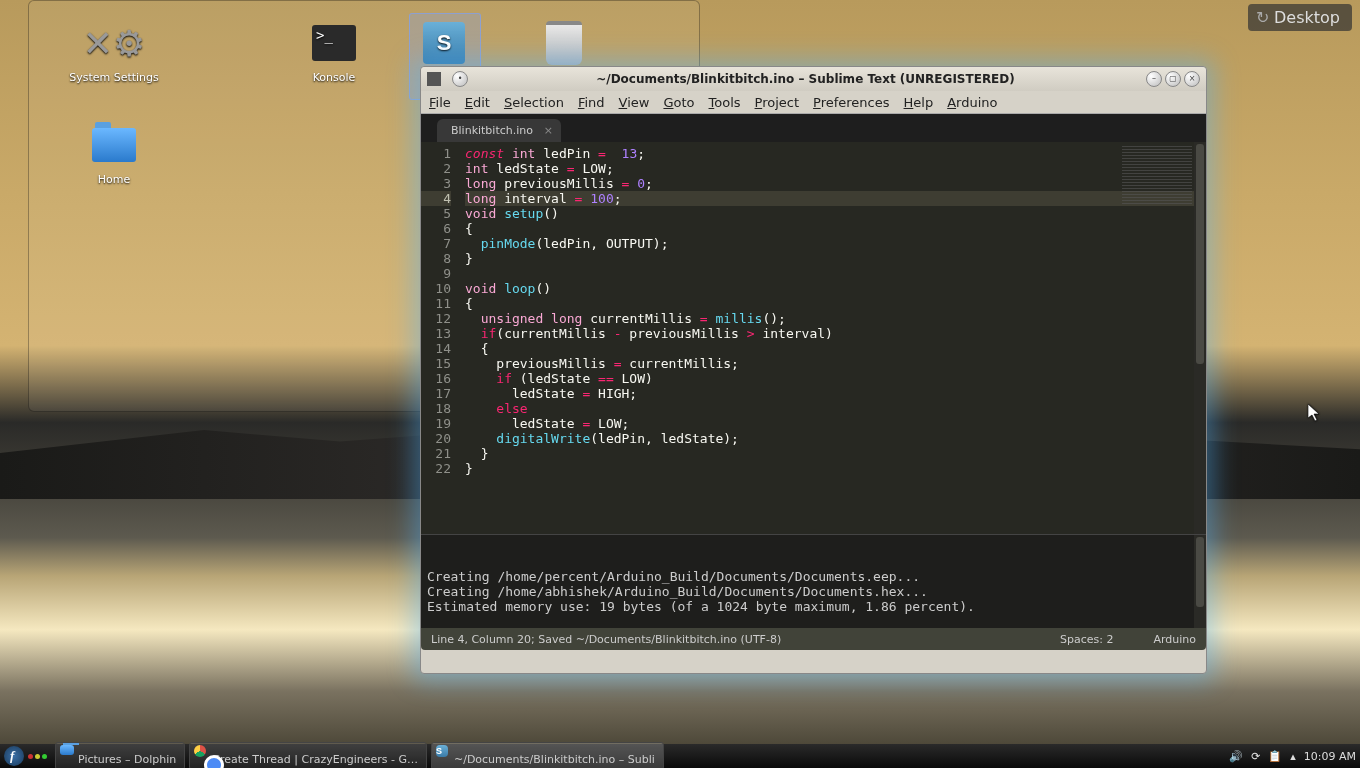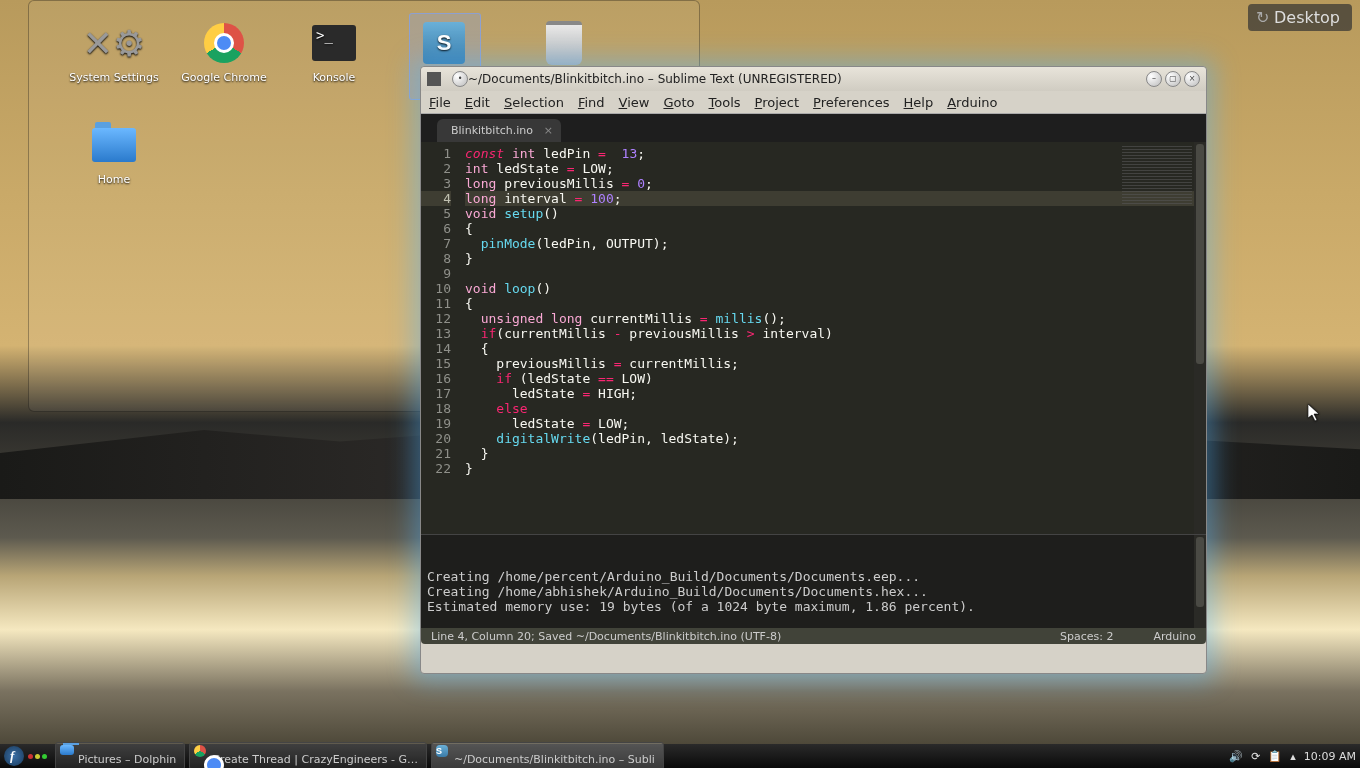--- a/index.html
+++ b/index.html
@@ -22,21 +22,21 @@
 .sub-ic{width:42px;height:42px;background:linear-gradient(#6ab0d8,#3a7ba8);border-radius:4px;color:#fff;font:bold 22px sans-serif;line-height:42px}
 .trash-ic{width:36px;height:40px;background:linear-gradient(#e8e8e8,#b0b0b0);border-radius:4px 4px 6px 6px;border-top:4px solid #888}
 .folder-ic{width:44px;height:34px;background:linear-gradient(#6bb8ff,#2a7acc);border-radius:3px;position:relative}
 .folder-ic::before{content:"";position:absolute;left:3px;top:-6px;width:16px;height:6px;background:#5aa0e0;border-radius:2px 2px 0 0}
 .gear-ic{font-size:36px;color:#999}
 .desktop-btn{position:absolute;right:8px;top:4px;background:rgba(50,50,50,0.7);color:#ddd;padding:4px 12px 4px 26px;border-radius:4px;font-size:16px;cursor:pointer}
 .desktop-btn::before{content:"↻";position:absolute;left:8px;top:4px;color:#aaa}
 .sublime{position:absolute;left:420px;top:66px;width:785px;height:606px;background:#d6d2c8;border:1px solid #888;border-radius:4px;box-shadow:0 0 25px 8px rgba(80,180,255,0.4)}
 .st-title{height:24px;background:linear-gradient(#e8e4da,#d0ccc2);display:flex;align-items:center;padding:0 6px;font-size:12px;color:#222;position:relative;border-radius:4px 4px 0 0}
 .st-title .app-ic{width:14px;height:14px;background:#555;margin-right:8px}
-.st-title .tt{flex:1;font-weight:normal}
+.st-title .tt{flex:1;text-align:center;font-weight:bold}
 .wbtn{width:14px;height:14px;border-radius:50%;background:radial-gradient(circle at 30% 30%,#fff,#bbb);border:1px solid #888;margin-left:3px;cursor:pointer;font-size:8px;line-height:14px;text-align:center;color:#444}
 .st-menu{height:22px;background:#d6d2c8;display:flex;align-items:center;padding:0 8px;gap:14px;font-size:13px;color:#222;border-bottom:1px solid #aaa}
 .st-menu span{cursor:pointer}
 .st-menu .u{text-decoration:underline}
 .st-tabs{height:28px;background:#1e1e1e;display:flex;align-items:flex-end;padding-left:16px}
 .st-tab{background:#383838;color:#ccc;padding:5px 28px 5px 14px;border-radius:6px 6px 0 0;font-size:11px;position:relative;cursor:pointer}
 .st-tab .x{position:absolute;right:8px;top:5px;color:#888;cursor:pointer}
 .st-code{height:392px;background:#272822;display:flex;font:13px/15px "DejaVu Sans Mono",monospace;position:relative}
 .gutter{width:36px;background:#272822;color:#8f908a;text-align:right;padding:4px 6px 0 0;box-sizing:border-box}
 .gutter div{height:15px}
@@ -50,21 +50,21 @@
 .code .op{color:#f92672}
 .code .call{color:#66d9ef}
 .code .kw2{color:#f92672}
 .hl-line{background:#3e3d32;display:inline-block;width:100%}
 .minimap{position:absolute;right:14px;top:4px;width:70px;height:60px;opacity:0.6;background:repeating-linear-gradient(to bottom,#555 0 1px,transparent 1px 3px)}
 .scrollbar-v{position:absolute;right:0;top:0;width:12px;height:100%;background:#2a2a26}
 .scrollbar-v::after{content:"";position:absolute;left:2px;top:2px;width:8px;height:220px;background:#4a4a44;border-radius:3px}
 .st-console{height:94px;background:#1e1e1c;color:#ccc;font:13px/15px monospace;padding:4px 6px;box-sizing:border-box;white-space:pre;overflow:hidden;border-top:1px solid #444;position:relative}
 .console-scroll{position:absolute;right:0;top:0;width:12px;height:100%;background:#2a2a26}
 .console-scroll::after{content:"";position:absolute;left:2px;top:2px;width:8px;height:70px;background:#4a4a44;border-radius:3px}
-.st-status{height:16px;background:#414339;color:#ccc;font-size:11px;display:flex;align-items:center;padding:0 10px;border-radius:0 0 4px 4px}
+.st-status{height:22px;background:#414339;color:#ccc;font-size:11px;display:flex;align-items:center;padding:0 10px;border-radius:0 0 4px 4px}
 .st-status .l{flex:1}
 .st-status .sp{margin-right:40px;cursor:pointer}
 .st-status .syn{cursor:pointer}
 .panel{position:absolute;left:0;bottom:0;right:0;height:24px;background:linear-gradient(#2a2a2a,#0a0a0a);display:flex;align-items:center;color:#ccc;font-size:11px;padding:0 4px}
 .panel .start{width:20px;height:20px;background:radial-gradient(circle,#3a6ea5,#1a3a5a);border-radius:50%;margin-right:4px;cursor:pointer;position:relative}
 .panel .start::after{content:"f";position:absolute;left:6px;top:2px;color:#fff;font:italic bold 13px serif}
 .panel .dots{display:flex;gap:2px;margin-right:8px}
 .panel .dots span{width:5px;height:5px;border-radius:50%}
 .panel .task{background:rgba(255,255,255,0.1);border:1px solid #444;border-radius:3px;padding:10px 8px 2px 22px;margin-right:4px;max-width:250px;overflow:hidden;white-space:nowrap;text-overflow:ellipsis;position:relative;cursor:pointer;height:14px;line-height:14px}
 .panel .task.active{background:rgba(255,255,255,0.2)}
@@ -81,27 +81,20 @@
 <div class="desktop">
 
   <div class="folder-window">
     <div class="sel-box"></div>
     <div class="dicon di-sys">
       <div class="ic">
           <span class="gear-ic">✕⚙</span>
         </div>
       <div class="lbl">System
 Settings</div>
-    </div>
-    <div class="dicon di-chr">
-      <div class="ic">
-          <div class="chrome-ic"></div>
-        </div>
-      <div class="lbl">Google
-Chrome</div>
     </div>
     <div class="dicon di-kon">
       <div class="ic">
           <div class="konsole-ic">&gt;_</div>
         </div>
       <div class="lbl">Konsole</div>
     </div>
     <div class="dicon di-sub">
       <div class="ic">
           <div class="sub-ic">S</div>

